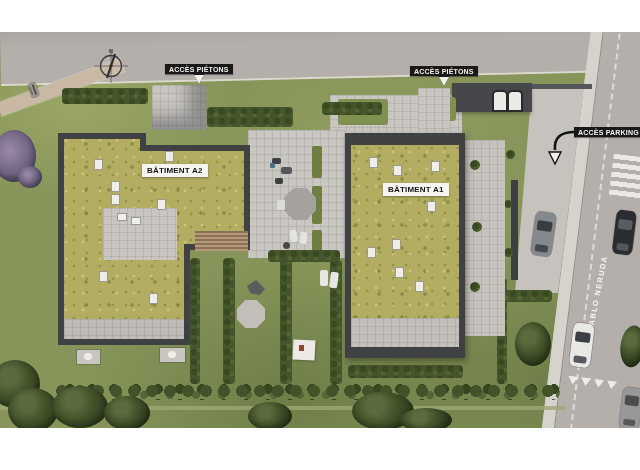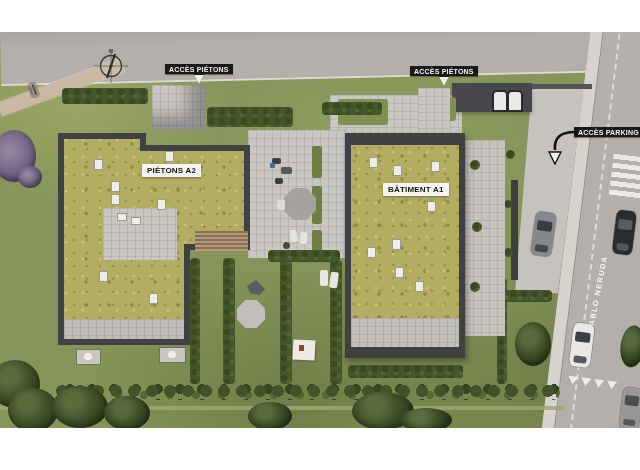--- a/index.html
+++ b/index.html
@@ -231,17 +231,17 @@
   <div class="abs z7" style="left:410px;top:34px;">
     <div class="tag">ACCÈS PIÉTONS</div>
     <div class="tri" style="margin:1px auto 0;"></div>
   </div>
   <div class="abs tag z7" style="left:574px;top:95px;">ACCÈS PARKING</div>
   <svg class="abs z7" style="left:542px;top:92px;" width="50" height="46" viewBox="0 0 50 46">
     <path d="M33,8 C18,8 12,14 13,26" fill="none" stroke="#141414" stroke-width="2.6"></path>
     <polygon points="7,28 19,28 13,40" fill="#f2f0ec" stroke="#141414" stroke-width="1.4"></polygon>
   </svg>
 
-  <div class="abs blabel z7" style="left:142px;top:132px;">PIÉTONS A2</div>
+  <div class="abs blabel z7" style="left:142px;top:132px;">BÂTIMENT A2</div>
   <div class="abs blabel z7" style="left:383px;top:151px;">BÂTIMENT A1</div>
 
  </div>
 </div>
 
 </body></html>

